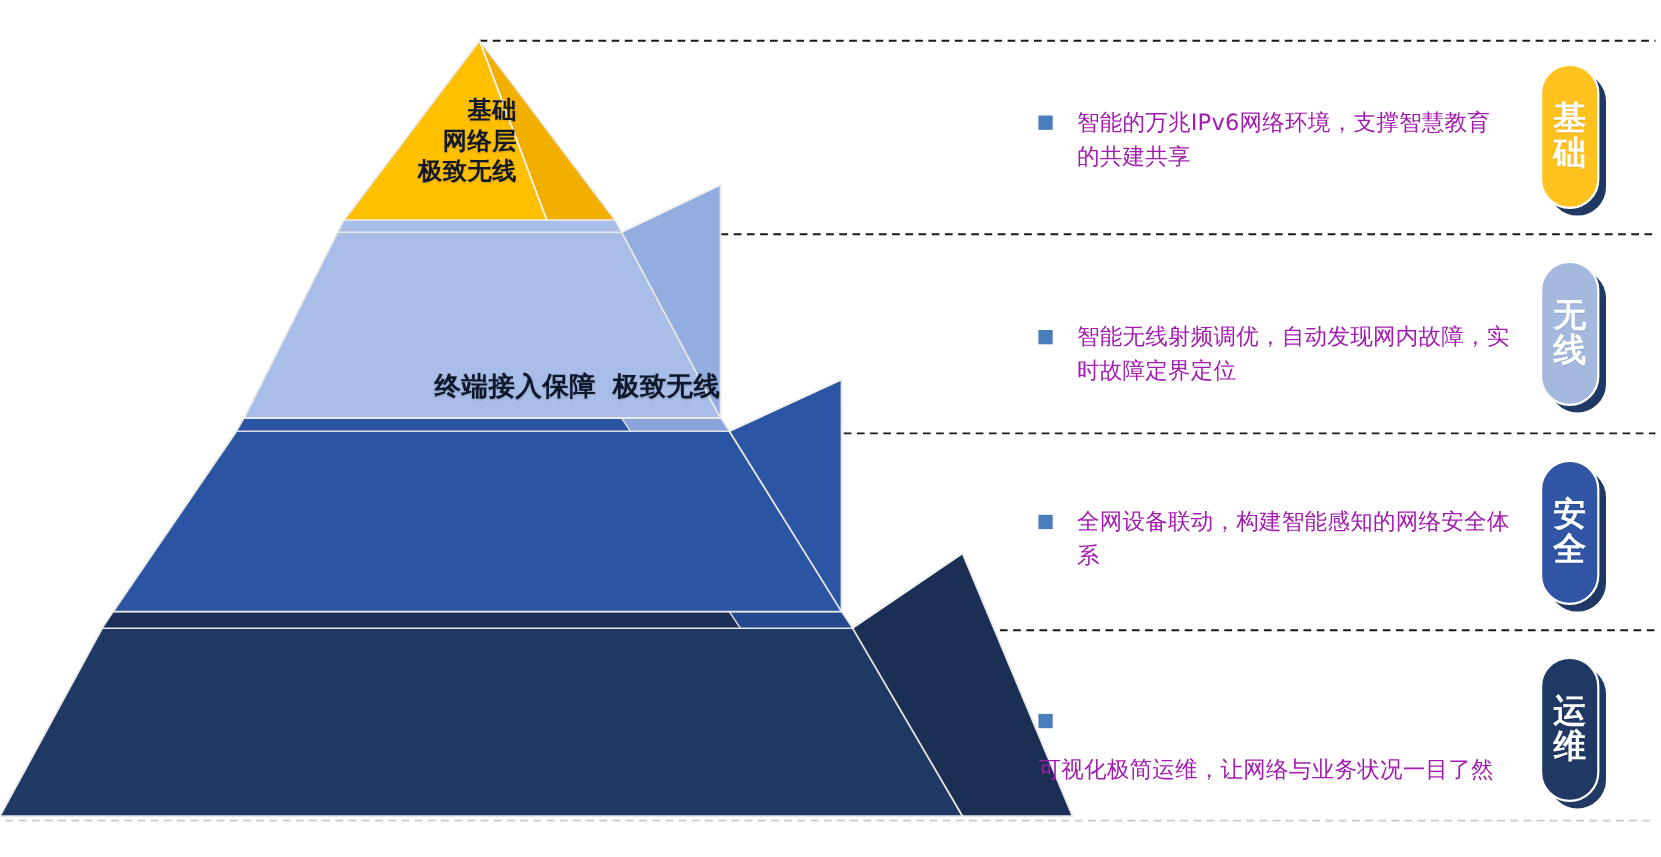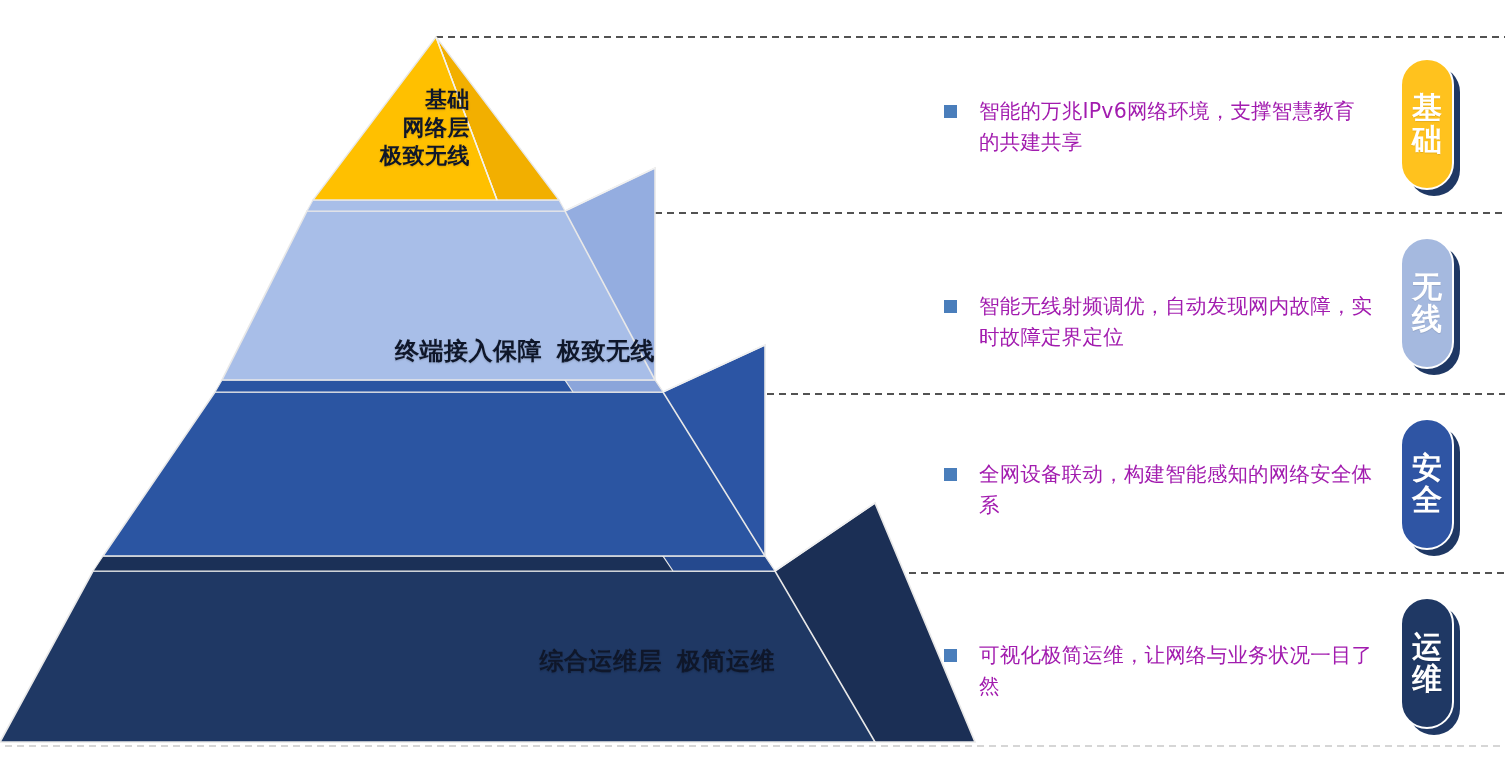--- a/index.html
+++ b/index.html
@@ -161,40 +161,37 @@
     <div>基础</div>
     <div>网络层</div>
     <div>极致无线</div>
   </div>
 
   <div class="layer-caption cap-band" style="left:222px; top:292px; width:433px;margin-top:43px;">
     <span>终端接入保障 极致无线</span>
   </div>
 
 
-  <div class="layer-caption cap-band" style="left:8px; top:645px; width:767px;">
-    <span>综合运维层 极简运维</span>
-  </div>
 
   <div class="bullet-row" style="left:944px; top:96px;">
     <span class="bullet-marker"></span>
     <span class="bullet-text">智能的万兆IPv6网络环境，支撑智慧教育的共建共享</span>
   </div>
 
   <div class="bullet-row" style="left:944px; top:291px;">
     <span class="bullet-marker"></span>
     <span class="bullet-text">智能无线射频调优，自动发现网内故障，实时故障定界定位</span>
   </div>
 
   <div class="bullet-row" style="left:944px; top:459px;">
     <span class="bullet-marker"></span>
     <span class="bullet-text">全网设备联动，构建智能感知的网络安全体系</span>
   </div>
 
-  <div class="bullet-row" style="left:944px; top:640px;">
+  <div class="bullet-row" style="left:944px; top:640px;flex-direction:column;">
     <span class="bullet-marker"></span>
     <span class="bullet-text">可视化极简运维，让网络与业务状况一目了然</span>
   </div>
 
   <div class="pill" style="left:1400px; top:58px; background:#FFC21E;">
     <span class="pill-char">基</span>
     <span class="pill-char">础</span>
   </div>
 
   <div class="pill" style="left:1400px; top:237px; background:#A5B9DF;">

